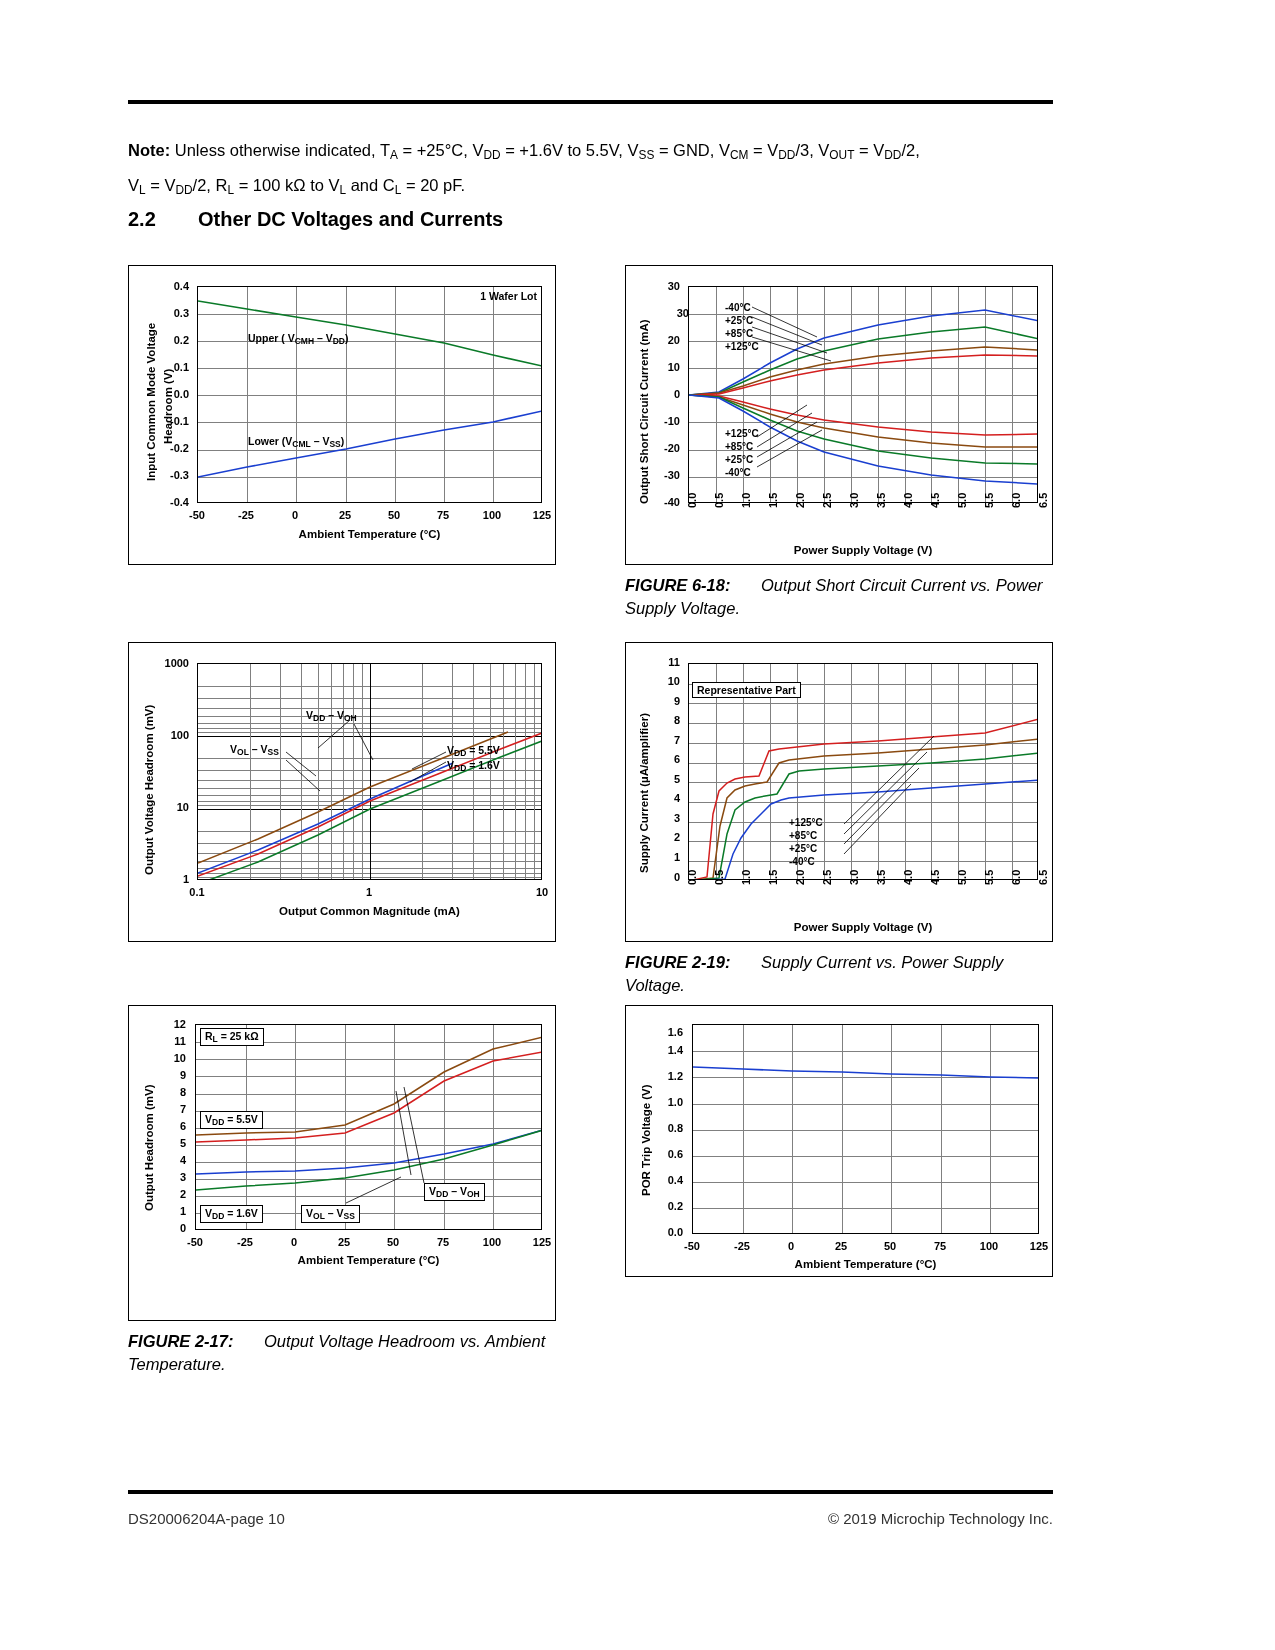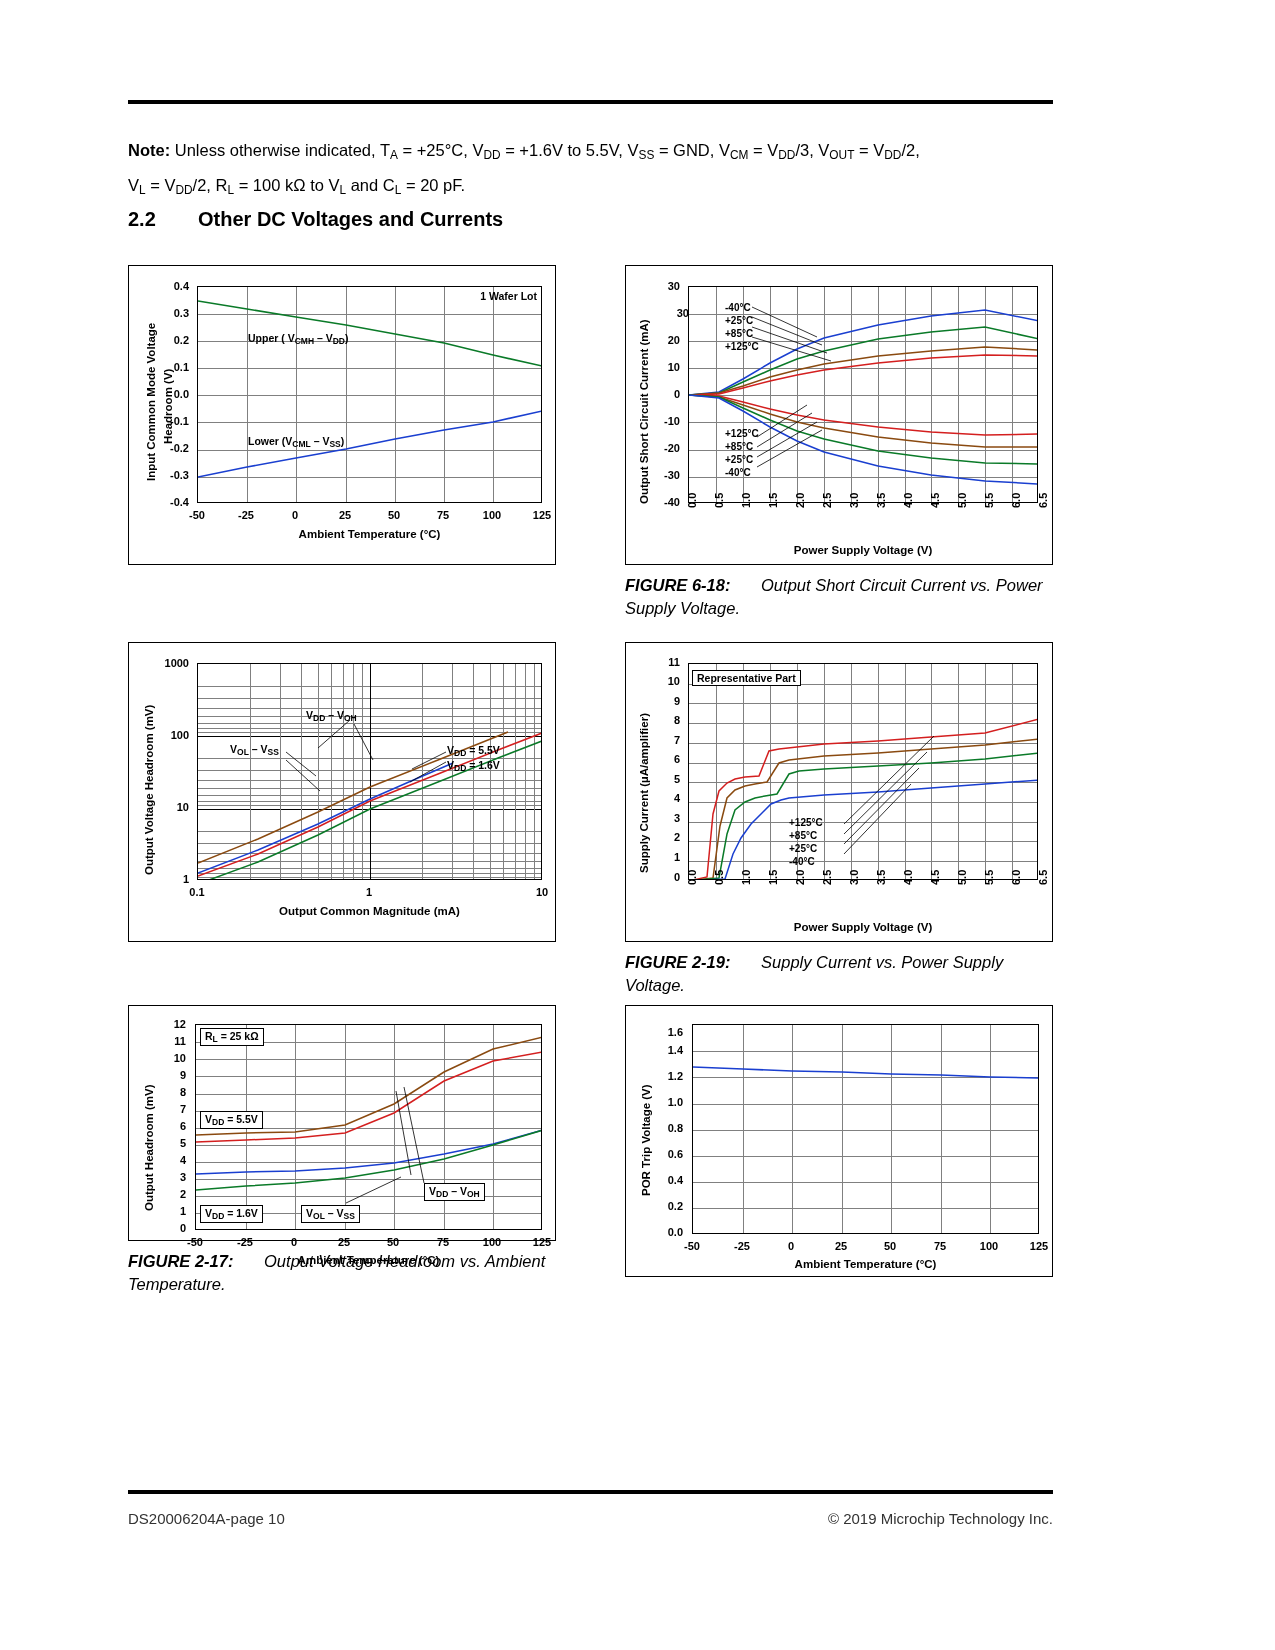--- a/index.html
+++ b/index.html
@@ -373,21 +373,21 @@
           <polyline points="0,217 24,214 31,162 38,134 46,126 56,122 66,120 78,118 90,99 100,96 135,92 189,89 242,85 296,81 350,75" fill="none" stroke="#8a4a10" stroke-width="1.5"></polyline>
           <polyline points="0,217 30,214 38,170 46,146 56,138 66,134 76,132 88,130 100,110 110,107 135,105 189,102 242,99 296,95 350,89" fill="none" stroke="#0a7a28" stroke-width="1.5"></polyline>
           <polyline points="0,217 36,215 44,190 52,174 62,160 72,150 82,140 92,136 100,134 135,131 189,128 242,124 296,120 350,116" fill="none" stroke="#1a3fd0" stroke-width="1.5"></polyline>
           <g stroke="#000" stroke-width="0.8" fill="none">
             <path d="M155,160 L245,72"></path>
               <path d="M155,170 L238,88"></path>
               <path d="M155,180 L230,104"></path>
               <path d="M155,190 L222,120"></path>
           </g>
         </svg>
-        <div class="annot-box" style="left:3px; top:6px;">Representative Part</div>
+        <div class="annot-box" style="left:3px; top:18px;">Representative Part</div>
         <div class="annot-plain" style="left:100px; top:152px;">
           <span>+125°C</span><br>
           <span>+85°C</span><br>
           <span>+25°C</span><br>
           <span>-40°C</span>
         </div>
       </div>
 
       <div class="x-tick-rot" style="left:60px; top:242px;">0.0</div>
       <div class="x-tick-rot" style="left:87px; top:242px;">0.5</div>
@@ -405,21 +405,21 @@
       <div class="x-tick-rot" style="left:411px; top:242px;">6.5</div>
       <div class="axis-title" style="left:62px; top:278px; width:350px;">Power Supply Voltage (V)</div>
     </div>
     <div class="fig-cap">
       <span class="lbl">FIGURE 2-19:</span>
       <span class="txt" style="margin-left:26px;">Supply Current vs. Power Supply Voltage.</span>
     </div>
   </div>
 
   <div class="fig" style="left:128px; top:1005px;">
-    <div class="fig-box" style="height:236px;">
+    <div class="fig-box" style="height:316px;">
       <div class="axis-label" style="left:15px; top:12px; width:42px;">12</div>
       <div class="axis-label" style="left:15px; top:29px; width:42px;">11</div>
       <div class="axis-label" style="left:15px; top:46px; width:42px;">10</div>
       <div class="axis-label" style="left:15px; top:63px; width:42px;">9</div>
       <div class="axis-label" style="left:15px; top:80px; width:42px;">8</div>
       <div class="axis-label" style="left:15px; top:97px; width:42px;">7</div>
       <div class="axis-label" style="left:15px; top:114px; width:42px;">6</div>
       <div class="axis-label" style="left:15px; top:131px; width:42px;">5</div>
       <div class="axis-label" style="left:15px; top:148px; width:42px;">4</div>
       <div class="axis-label" style="left:15px; top:165px; width:42px;">3</div>

